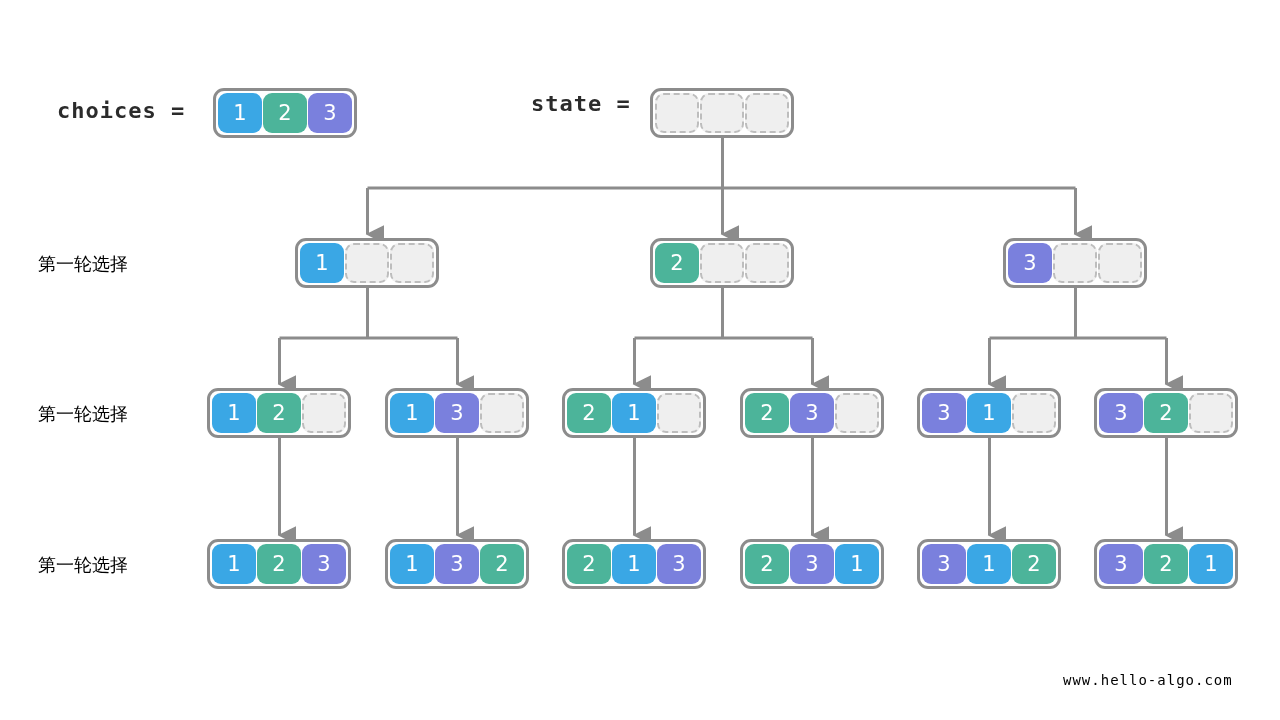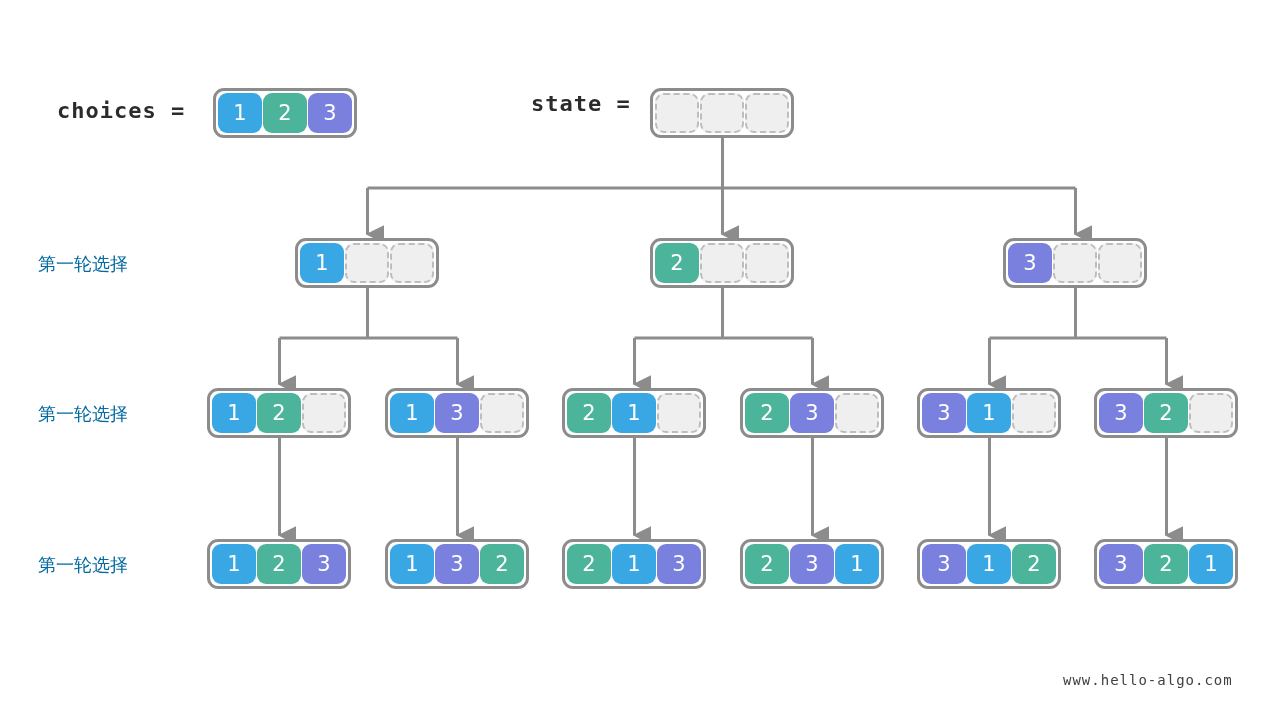--- a/index.html
+++ b/index.html
@@ -32,21 +32,21 @@
     font-weight: bold;
     font-size: 22px;
     color: #2b2b2b;
     white-space: nowrap;
     letter-spacing: 1px;
   }
   .row-label {
     position: absolute;
     font-family: "DejaVu Sans", "Liberation Sans", sans-serif;
     font-size: 18px;
-    color: #0369a1;
+    color: #000000;
     white-space: nowrap;
   }
   .node {
     position: absolute;
     box-sizing: border-box;
     border: 3px solid #8c8c8c;
     border-radius: 11px;
     background: #ffffff;
     padding: 2px;
     display: flex;
@@ -67,21 +67,21 @@
   }
   .cell.empty {
     background: #efefef;
     border: 2px dashed #bdbdbd;
     color: transparent;
   }
   .watermark {
     position: absolute;
     font-family: "DejaVu Sans Mono", "Liberation Mono", monospace;
     font-size: 14px;
-    color: #404040;
+    color: #000000;
     letter-spacing: 1px;
     white-space: nowrap;
   }
 </style>
 </head>
 <body>
 
 <div id="canvas">
 
   <svg class="edges" viewBox="0 0 1280 720">

